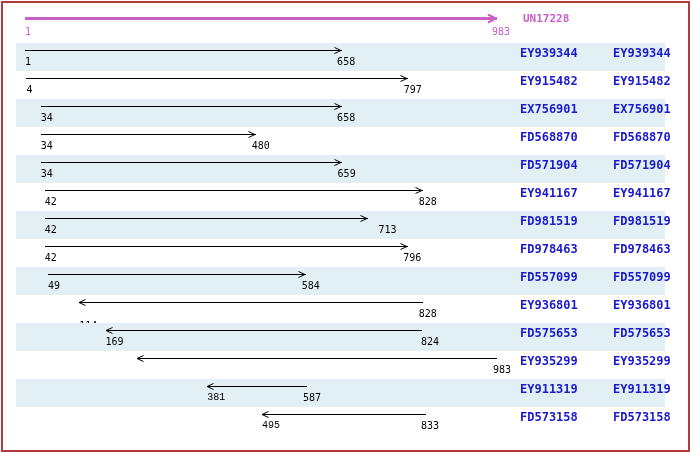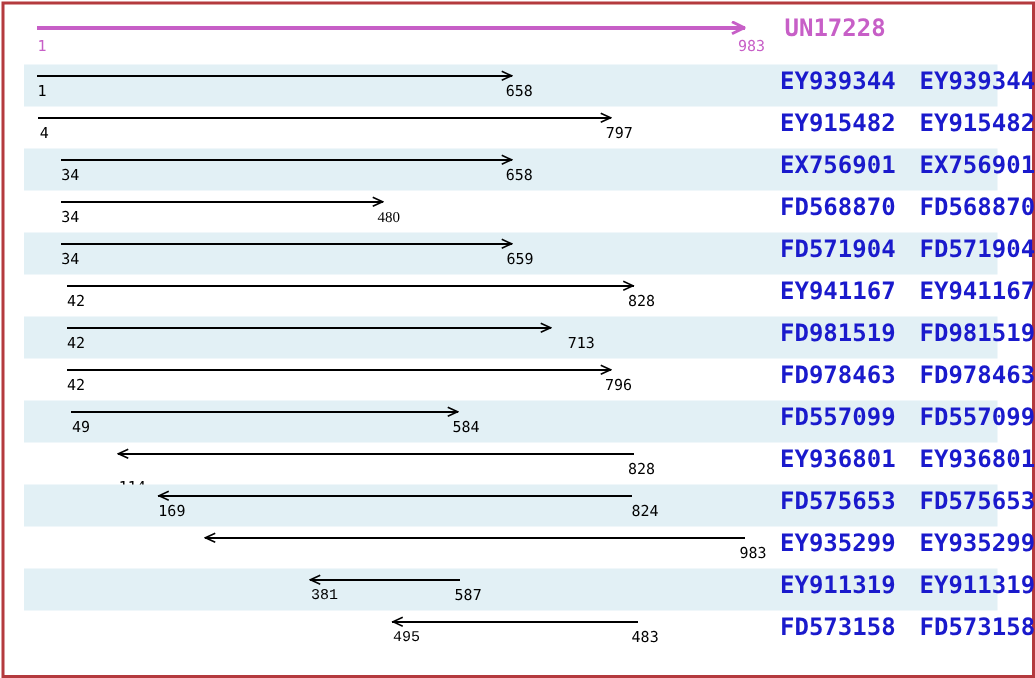--- a/index.html
+++ b/index.html
@@ -4,23 +4,23 @@
 <style>
   html,body{margin:0;padding:0;background:#fff;}
   .canvas{position:relative;width:690px;height:452px;background:#ffffff;overflow:hidden;
           font-family:"DejaVu Sans Mono","Liberation Mono",monospace;}
   .frame{position:absolute;left:1px;top:1px;width:685px;height:447px;
          border:2px solid var(--frame,#b43a3e);pointer-events:none;}
   .band{position:absolute;left:16px;width:649px;height:28px;background:var(--band,#e2f0f5);}
   .arrow{position:absolute;}
   .num{position:absolute;font-size:10px;line-height:10px;color:#000;white-space:pre;}
   .num.magenta{color:var(--uni,#c75fc7);}
-  .acc{position:absolute;font-size:16px;line-height:13px;font-weight:bold;
+  .acc{position:absolute;font-size:12px;line-height:13px;font-weight:bold;
        color:var(--blue,#1a1acc);white-space:pre;cursor:pointer;text-align:right;}
-  .uniname{position:absolute;font-size:16px;line-height:13px;font-weight:bold;
+  .uniname{position:absolute;font-size:11px;line-height:13px;font-weight:bold;
            color:var(--uni,#c75fc7);white-space:pre;cursor:pointer;}
 </style>
 </head>
 <body>
 
 <div class="canvas" style="--uni: #c75fc7; --blue: #1a1acc; --band: #e2f0f5; --frame: #b43a3e;">
   <div class="frame"></div>
 
   <svg id="uni-arrow" class="arrow" width="473" height="10" style="left: 24px; top: 14px;">
       <line x1="0.5" x2="472.5" y1="4.5" y2="4.5" stroke="#c75fc7" stroke-width="3" shape-rendering="crispEdges"></line>
@@ -55,21 +55,21 @@
       </svg>
       <div class="num" style="left: 40.8279px; top: 113px;">34</div>
       <div class="num" style="left: 337.119px; top: 113px;">658</div>
       <div class="acc" style="left: 520px; top: 103px;">EX756901</div>
       <div class="acc" style="left: 613px; top: 103px;">EX756901</div>
       <svg width="216" height="10" class="arrow" style="left: 39.8279px; top: 130px;">
         <line x1="0.5" x2="215.5" y1="4.5" y2="4.5" stroke="#000000" stroke-width="1" shape-rendering="crispEdges"></line>
         <polyline points="208.5,1.5 215,4.5 208.5,7.5" fill="none" stroke="#000000" stroke-width="1"></polyline>
       </svg>
       <div class="num" style="left: 40.8279px; top: 141px;">34</div>
-      <div class="num" style="left: 251.744px; top: 141px; font-family: Liberation Serif, serif;">480</div>
+      <div class="num" style="left: 251.744px; top: 141px;">480</div>
       <div class="acc" style="left: 520px; top: 131px;">FD568870</div>
       <div class="acc" style="left: 613px; top: 131px;">FD568870</div>
       <div class="band" style="left: 16px; top: 155px;"></div>
       <svg width="302" height="10" class="arrow" style="left: 39.8279px; top: 158px;">
         <line x1="0.5" x2="301.5" y1="4.5" y2="4.5" stroke="#000000" stroke-width="1" shape-rendering="crispEdges"></line>
         <polyline points="294.5,1.5 301,4.5 294.5,7.5" fill="none" stroke="#000000" stroke-width="1"></polyline>
       </svg>
       <div class="num" style="left: 40.8279px; top: 169px;">34</div>
       <div class="num" style="left: 337.599px; top: 169px;">659</div>
       <div class="acc" style="left: 520px; top: 159px;">FD571904</div>
@@ -140,17 +140,17 @@
       </svg>
       <div class="num" style="left: 207.261px; top: 393px; font-family: Liberation Mono, monospace;">381</div>
       <div class="num" style="left: 303.065px; top: 393px;">587</div>
       <div class="acc" style="left: 520px; top: 383px;">EY911319</div>
       <div class="acc" style="left: 613px; top: 383px;">EY911319</div>
       <svg width="165" height="10" class="arrow" style="left: 260.939px; top: 410px;">
         <line x1="0.5" x2="164.5" y1="4.5" y2="4.5" stroke="#000000" stroke-width="1" shape-rendering="crispEdges"></line>
         <polyline points="7.5,1.5 1,4.5 7.5,7.5" fill="none" stroke="#000000" stroke-width="1"></polyline>
       </svg>
       <div class="num" style="left: 261.939px; top: 421px; font-family: Liberation Mono, monospace;">495</div>
-      <div class="num" style="left: 421.055px; top: 421px;">483</div>
+      <div class="num" style="left: 421.055px; top: 421px;">833</div>
       <div class="acc" style="left: 520px; top: 411px;">FD573158</div>
       <div class="acc" style="left: 613px; top: 411px;">FD573158</div>
     </div>
 </div>
 
 </body></html>

